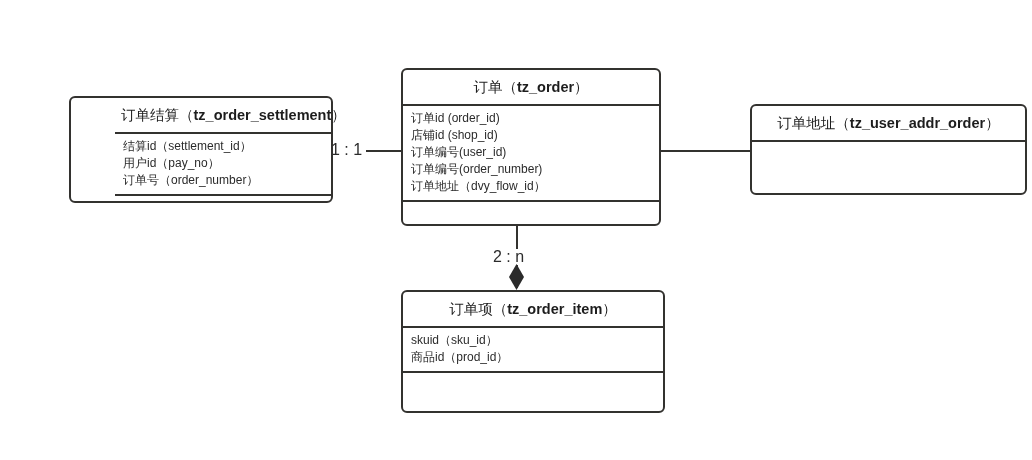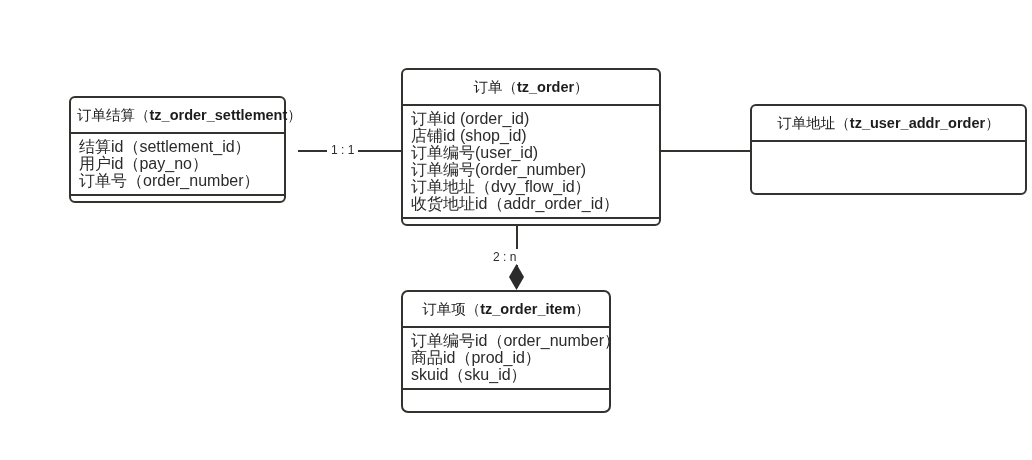--- a/index.html
+++ b/index.html
@@ -42,21 +42,21 @@
   }
   .entity-title .tbl {
     font-weight: bold;
   }
   .entity-attrs {
     box-sizing: border-box;
     padding: 4px 8px 5px 8px;
     border-bottom: 2px solid #33322f;
   }
   .attr-row {
-    font-size: 16px;
+    font-size: 12px;
     line-height: 17px;
     color: #2b2b2b;
     white-space: nowrap;
   }
   .entity-footer {
     box-sizing: border-box;
     flex: 1 1 auto;
     min-height: 26px;
   }
 
@@ -69,21 +69,21 @@
   }
   .edge-v {
     position: absolute;
     width: 0;
     border-left: 2px solid #33322f;
     z-index: 1;
   }
   .edge-label {
     position: absolute;
     background: #ffffff;
-    font-size: 12px;
+    font-size: 16px;
     line-height: 14px;
     color: #2b2b2b;
     padding: 1px 4px;
     white-space: nowrap;
     z-index: 2;
     text-align: center;
   }
   .diamond {
     position: absolute;
     z-index: 2;
@@ -100,21 +100,21 @@
   <div class="edge-h" style="left:631px; top:150px; width:120px;"></div>
 
   <div class="edge-v" style="left:516px; top:226px; height:62px;"></div>
   <div class="edge-label" style="left:489px; top:249px;">2 : n</div>
   <div class="diamond" style="left:507px; top:264px;">
     <svg width="19" height="26" viewBox="0 0 19 26" xmlns="http://www.w3.org/2000/svg">
       <polygon points="9.5,0 17,13 9.5,26 2,13" fill="#2b2b2b"></polygon>
     </svg>
   </div>
 
-  <div class="entity" style="left:69px; top:96px; width:217px; height:107px;">
+  <div class="entity" style="left:69px; top:96px; width:264px; height:107px;padding-left:44px;">
     <div class="entity-title">
       <span>订单结算（</span><span class="tbl">tz_order_settlement</span><span>）</span>
     </div>
     <div class="entity-attrs">
       <div class="attr-row">结算id（settlement_id）</div>
       <div class="attr-row">用户id（pay_no）</div>
       <div class="attr-row">订单号（order_number）</div>
     </div>
     <div class="entity-footer"></div>
   </div>
@@ -122,37 +122,35 @@
   <div class="entity" style="left:401px; top:68px; width:260px; height:158px;">
     <div class="entity-title">
       <span>订单（</span><span class="tbl">tz_order</span><span>）</span>
     </div>
     <div class="entity-attrs">
       <div class="attr-row">订单id (order_id)</div>
       <div class="attr-row">店铺id (shop_id)</div>
       <div class="attr-row">订单编号(user_id)</div>
       <div class="attr-row">订单编号(order_number)</div>
       <div class="attr-row">订单地址（dvy_flow_id）</div>
-      <div class="attr-row">收货地址id（addr_order_id）</div>
     </div>
     <div class="entity-footer"></div>
   </div>
 
   <div class="entity" style="left:750px; top:104px; width:277px; height:91px;">
     <div class="entity-title">
       <span>订单地址（</span><span class="tbl">tz_user_addr_order</span><span>）</span>
     </div>
     <div class="entity-footer"></div>
   </div>
 
-  <div class="entity" style="left:401px; top:290px; width:210px; height:123px;border-radius:7px;">
+  <div class="entity" style="left:401px; top:290px; width:264px; height:123px;">
     <div class="entity-title">
       <span>订单项（</span><span class="tbl">tz_order_item</span><span>）</span>
     </div>
     <div class="entity-attrs">
-      <div class="attr-row">订单编号id（order_number）</div>
+      <div class="attr-row">skuid（sku_id）</div>
       <div class="attr-row">商品id（prod_id）</div>
-      <div class="attr-row">skuid（sku_id）</div>
     </div>
     <div class="entity-footer"></div>
   </div>
 
 </div>
 
 </body></html>

